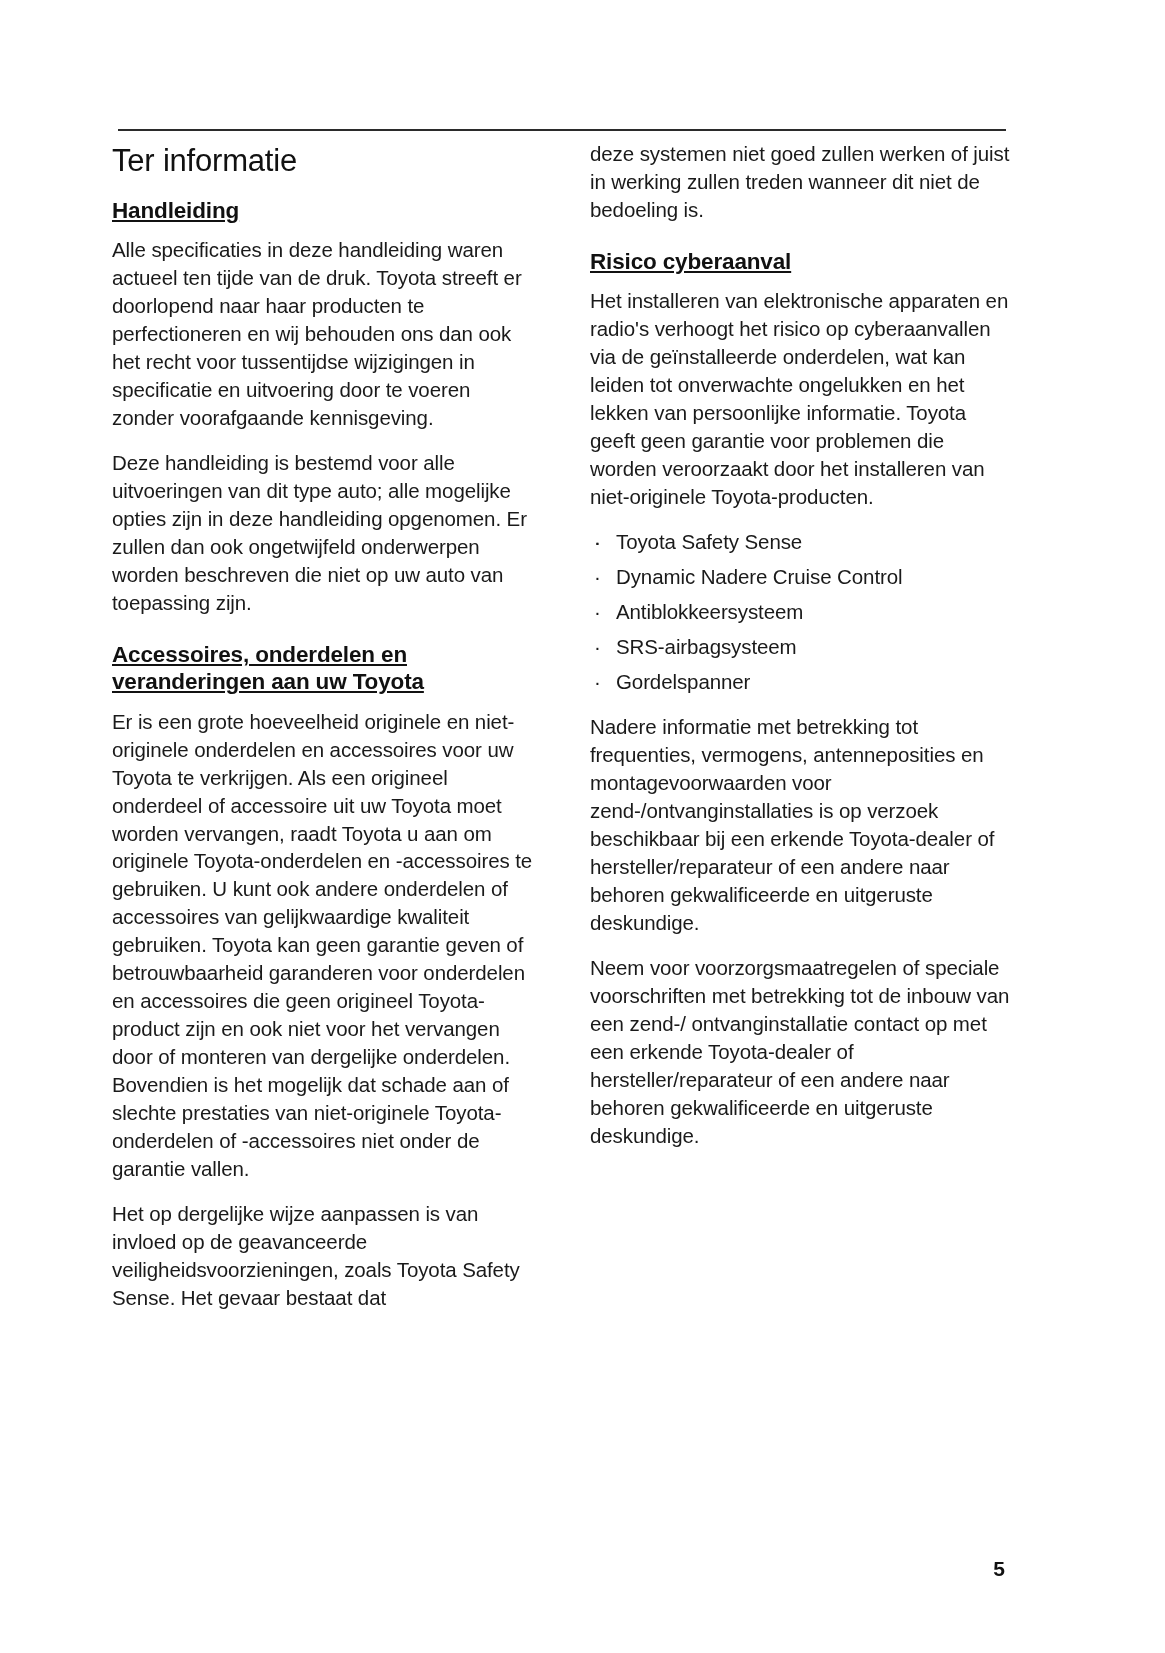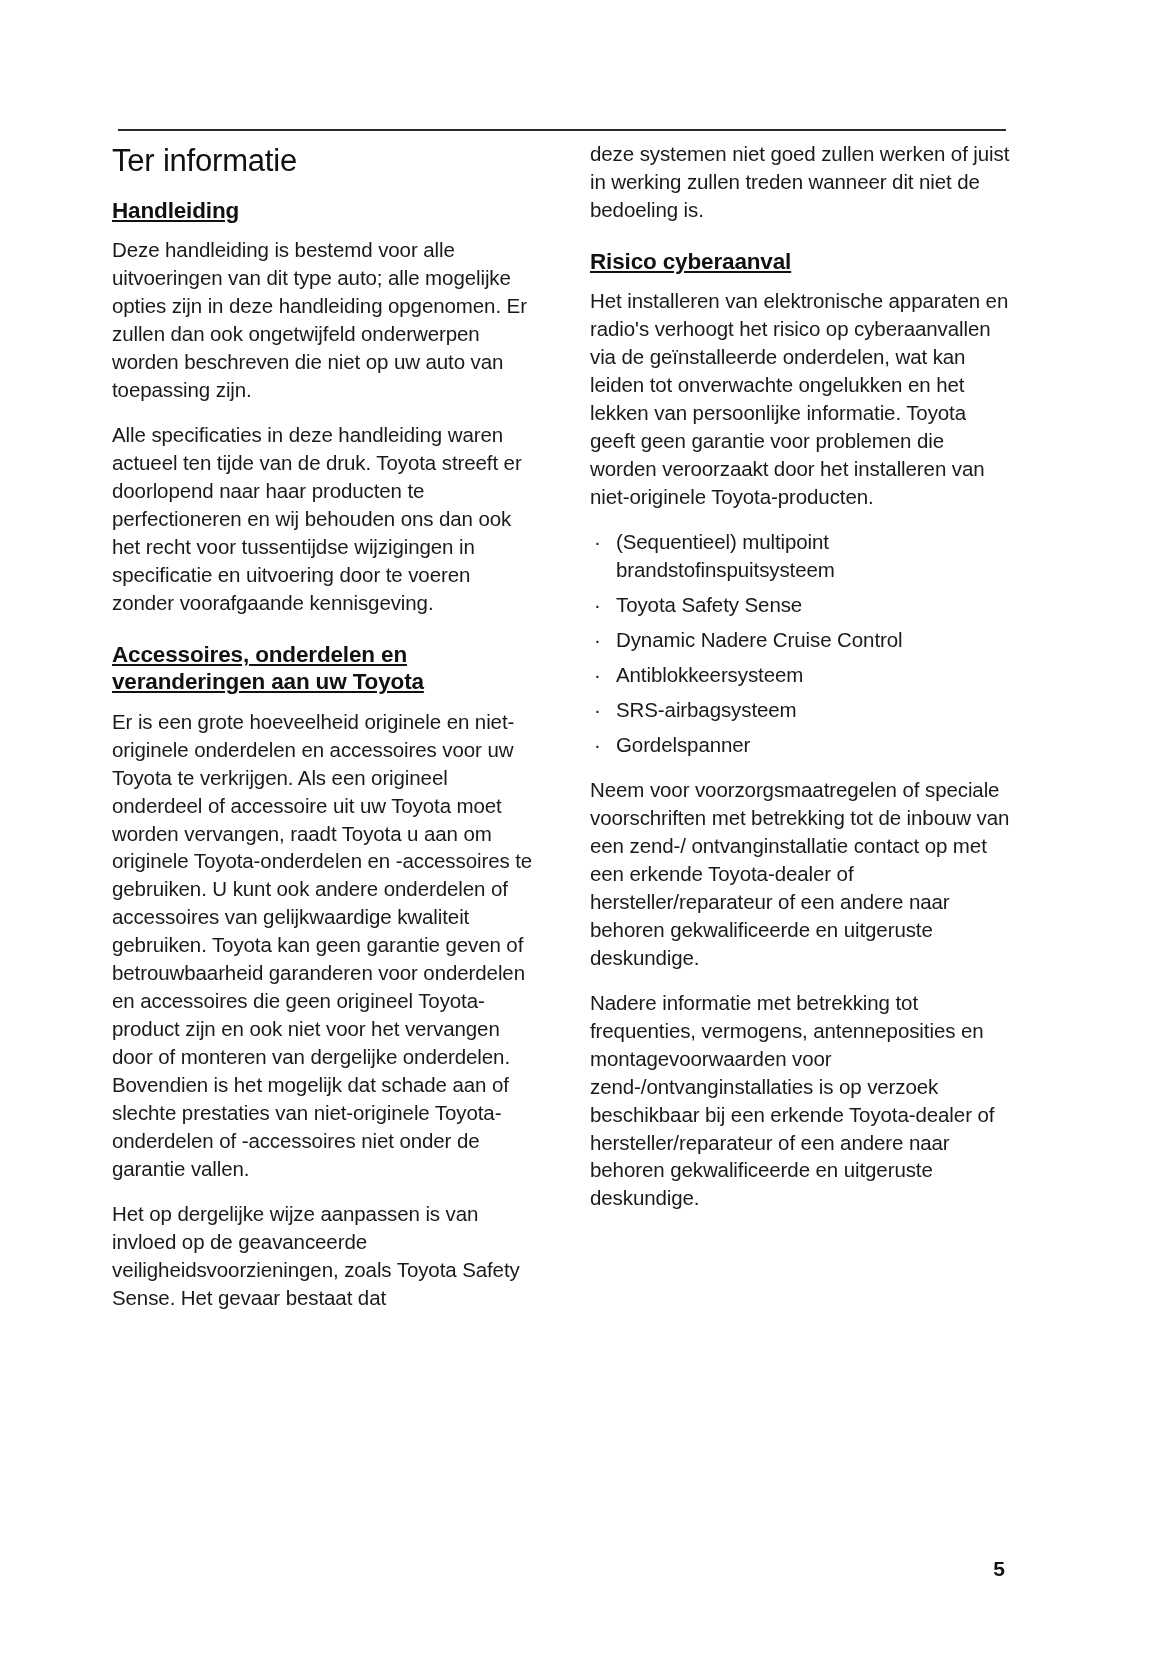--- a/index.html
+++ b/index.html
@@ -104,42 +104,42 @@
 
 <div class="page">
 
   <div class="header-rule"></div>
 
   <div class="content">
 
     <h1 class="doc-title">Ter informatie</h1>
 
     <h2 class="section-title first">Handleiding</h2>
+    <p class="body-text">Alle specificaties in deze handleiding waren actueel ten tijde van de druk. Toyota streeft er doorlopend naar haar producten te perfectioneren en wij behouden ons dan ook het recht voor tussentijdse wijzigingen in specificatie en uitvoering door te voeren zonder voorafgaande kennisgeving.</p>
     <p class="body-text">Deze handleiding is bestemd voor alle uitvoeringen van dit type auto; alle mogelijke opties zijn in deze handleiding opgenomen. Er zullen dan ook ongetwijfeld onderwerpen worden beschreven die niet op uw auto van toepassing zijn.</p>
-    <p class="body-text">Alle specificaties in deze handleiding waren actueel ten tijde van de druk. Toyota streeft er doorlopend naar haar producten te perfectioneren en wij behouden ons dan ook het recht voor tussentijdse wijzigingen in specificatie en uitvoering door te voeren zonder voorafgaande kennisgeving.</p>
 
     <h2 class="section-title">Accessoires, onderdelen en veranderingen aan uw Toyota</h2>
     <p class="body-text">Er is een grote hoeveelheid originele en niet-originele onderdelen en accessoires voor uw Toyota te verkrijgen. Als een origineel onderdeel of accessoire uit uw Toyota moet worden vervangen, raadt Toyota u aan om originele Toyota-onderdelen en -accessoires te gebruiken. U kunt ook andere onderdelen of accessoires van gelijkwaardige kwaliteit gebruiken. Toyota kan geen garantie geven of betrouwbaarheid garanderen voor onderdelen en accessoires die geen origineel Toyota-product zijn en ook niet voor het vervangen door of monteren van dergelijke onderdelen. Bovendien is het mogelijk dat schade aan of slechte prestaties van niet-originele Toyota-onderdelen of -accessoires niet onder de garantie vallen.</p>
     <p class="body-text">Het op dergelijke wijze aanpassen is van invloed op de geavanceerde veiligheidsvoorzieningen, zoals Toyota Safety Sense. Het gevaar bestaat dat</p>
 
     <p class="body-text col-break">deze systemen niet goed zullen werken of juist in werking zullen treden wanneer dit niet de bedoeling is.</p>
 
     <h2 class="section-title">Risico cyberaanval</h2>
     <p class="body-text">Het installeren van elektronische apparaten en radio's verhoogt het risico op cyberaanvallen via de geïnstalleerde onderdelen, wat kan leiden tot onverwachte ongelukken en het lekken van persoonlijke informatie. Toyota geeft geen garantie voor problemen die worden veroorzaakt door het installeren van niet-originele Toyota-producten.</p>
 
 
     <ul class="bullet-list">
-      <li><span class="bullet-dot">·</span><span>(Sequentieel) multipoint brandstofinspuitsysteem</span></li>
+      <li><span class="bullet-dot">·</span></li>
       <li><span class="bullet-dot">·</span><span>Toyota Safety Sense</span></li>
       <li><span class="bullet-dot">·</span><span>Dynamic Nadere Cruise Control</span></li>
       <li><span class="bullet-dot">·</span><span>Antiblokkeersysteem</span></li>
       <li><span class="bullet-dot">·</span><span>SRS-airbagsysteem</span></li>
       <li><span class="bullet-dot">·</span><span>Gordelspanner</span></li>
     </ul>
 
+    <p class="body-text">Nadere informatie met betrekking tot frequenties, vermogens, antenneposities en montagevoorwaarden voor zend-/ontvanginstallaties is op verzoek beschikbaar bij een erkende Toyota-dealer of hersteller/reparateur of een andere naar behoren gekwalificeerde en uitgeruste deskundige.</p>
     <p class="body-text">Neem voor voorzorgsmaatregelen of speciale voorschriften met betrekking tot de inbouw van een zend-/ ontvanginstallatie contact op met een erkende Toyota-dealer of hersteller/reparateur of een andere naar behoren gekwalificeerde en uitgeruste deskundige.</p>
-    <p class="body-text">Nadere informatie met betrekking tot frequenties, vermogens, antenneposities en montagevoorwaarden voor zend-/ontvanginstallaties is op verzoek beschikbaar bij een erkende Toyota-dealer of hersteller/reparateur of een andere naar behoren gekwalificeerde en uitgeruste deskundige.</p>
 
   </div>
 
   <div class="page-number">5</div>
 
 </div>
 
 </body></html>

